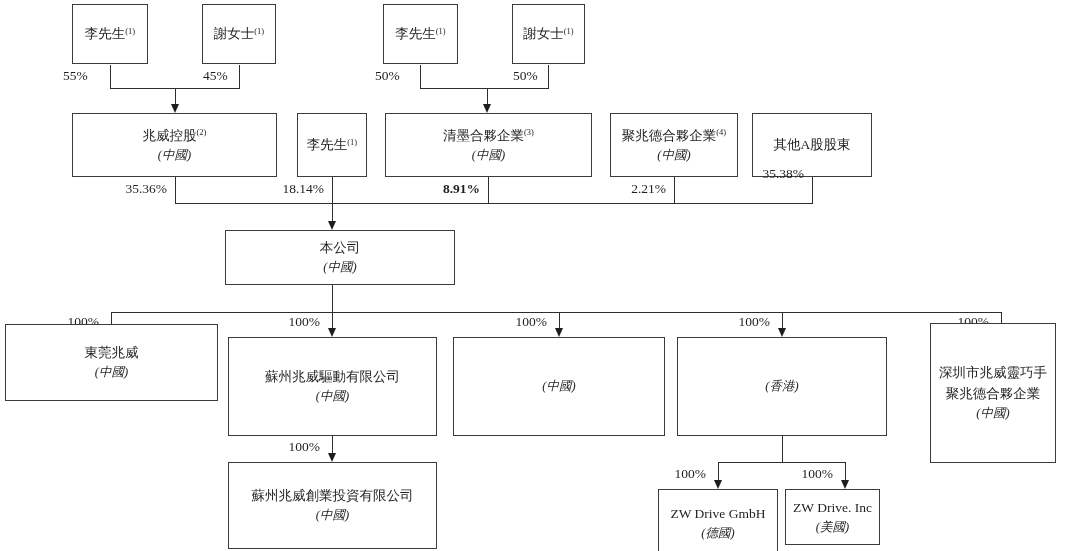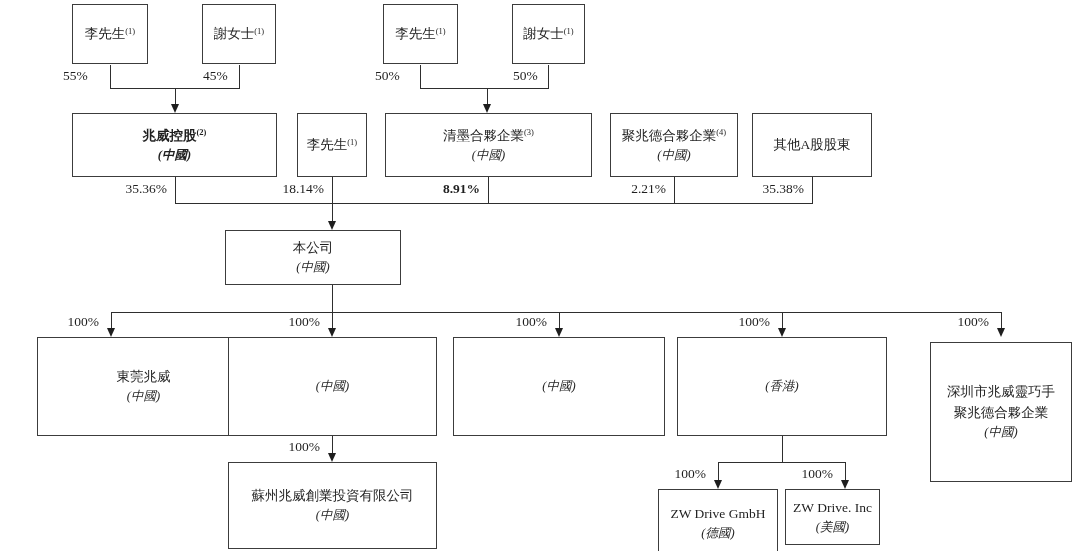--- a/index.html
+++ b/index.html
@@ -55,21 +55,21 @@
   <div class="hl" style="left:110px;top:88px;width:130px;"></div>
   <div class="vl" style="left:175px;top:88px;height:17px;"></div>
   <div class="ah" style="left:171px;top:104px;"></div>
 
   <div class="vl" style="left:420px;top:65px;height:23px;"></div>
   <div class="vl" style="left:548px;top:65px;height:23px;"></div>
   <div class="hl" style="left:420px;top:88px;width:129px;"></div>
   <div class="vl" style="left:487px;top:88px;height:17px;"></div>
   <div class="ah" style="left:483px;top:104px;"></div>
 
-  <div class="node" style="left:72px;top:113px;width:205px;height:64px;font-weight:bold;">
+  <div class="node" style="left:72px;top:113px;width:205px;height:64px;">
     <div class="nm"><span>兆威控股</span><span class="sup">(2)</span></div>
     <div class="ct">(中國)</div>
   </div>
   <div class="node" style="left:297px;top:113px;width:70px;height:64px;">
     <div class="nm"><span>李先生</span><span class="sup">(1)</span></div>
   </div>
   <div class="node" style="left:385px;top:113px;width:207px;height:64px;">
     <div class="nm"><span>清墨合夥企業</span><span class="sup">(3)</span></div>
     <div class="ct">(中國)</div>
   </div>
@@ -78,32 +78,32 @@
     <div class="ct">(中國)</div>
   </div>
   <div class="node" style="left:752px;top:113px;width:120px;height:64px;">
     <div class="nm"><span>其他A股股東</span></div>
   </div>
 
   <span class="pct r" style="left:97px;top:181px;">35.36%</span>
   <span class="pct r" style="left:254px;top:181px;">18.14%</span>
   <span class="pct r" style="left:410px;top:181px;font-weight:bold;">8.91%</span>
   <span class="pct r" style="left:596px;top:181px;">2.21%</span>
-  <span class="pct r" style="left:734px;top:181px;">35.38%</span>
+  <span class="pct r" style="left:734px;top:166px;">35.38%</span>
 
   <div class="vl" style="left:175px;top:177px;height:26px;"></div>
   <div class="vl" style="left:332px;top:177px;height:26px;"></div>
   <div class="vl" style="left:488px;top:177px;height:26px;"></div>
   <div class="vl" style="left:674px;top:177px;height:26px;"></div>
   <div class="vl" style="left:812px;top:177px;height:26px;"></div>
   <div class="hl" style="left:175px;top:203px;width:638px;"></div>
   <div class="vl" style="left:332px;top:203px;height:18px;"></div>
   <div class="ah" style="left:328px;top:221px;"></div>
 
-  <div class="node" style="left:225px;top:230px;width:176px;height:55px;">
+  <div class="node" style="left:225px;top:230px;width:230px;height:55px;">
     <div class="nm">本公司</div>
     <div class="ct">(中國)</div>
   </div>
 
   <div class="vl" style="left:332px;top:285px;height:27px;"></div>
   <div class="hl" style="left:111px;top:312px;width:890px;"></div>
 
   <div class="vl" style="left:111px;top:312px;height:16px;"></div>
   <div class="ah" style="left:107px;top:328px;"></div>
   <div class="vl" style="left:332px;top:312px;height:16px;"></div>
@@ -114,34 +114,35 @@
   <div class="ah" style="left:778px;top:328px;"></div>
   <div class="vl" style="left:1001px;top:312px;height:16px;"></div>
   <div class="ah" style="left:997px;top:328px;"></div>
 
   <span class="pct r" style="left:29px;top:314px;">100%</span>
   <span class="pct r" style="left:250px;top:314px;">100%</span>
   <span class="pct r" style="left:477px;top:314px;">100%</span>
   <span class="pct r" style="left:700px;top:314px;">100%</span>
   <span class="pct r" style="left:919px;top:314px;">100%</span>
 
-  <div class="node" style="left:5px;top:337px;width:213px;height:99px;margin-left:32px;">
+  <div class="node" style="left:5px;top:324px;width:213px;height:77px;">
     <div class="nm">東莞兆威</div>
     <div class="ct">(中國)</div>
   </div>
   <div class="node" style="left:228px;top:337px;width:209px;height:99px;">
+    <div class="nm">蘇州兆威驅動有限公司</div>
     <div class="ct">(中國)</div>
   </div>
   <div class="node" style="left:453px;top:337px;width:212px;height:99px;">
     <div class="ct">(中國)</div>
   </div>
   <div class="node" style="left:677px;top:337px;width:210px;height:99px;">
     <div class="ct">(香港)</div>
   </div>
-  <div class="node" style="left:930px;top:342px;width:142px;height:140px;">
+  <div class="node" style="left:930px;top:323px;width:126px;height:140px;">
     <div style="line-height:1.5;"><span>深圳市兆威靈巧手</span><br><span>聚兆德合夥企業</span></div>
     <div class="ct">(中國)</div>
   </div>
 
   <div class="vl" style="left:332px;top:436px;height:17px;"></div>
   <div class="ah" style="left:328px;top:453px;"></div>
   <span class="pct r" style="left:250px;top:439px;">100%</span>
   <div class="node" style="left:228px;top:462px;width:209px;height:87px;">
     <div class="nm">蘇州兆威創業投資有限公司</div>
     <div class="ct">(中國)</div>

